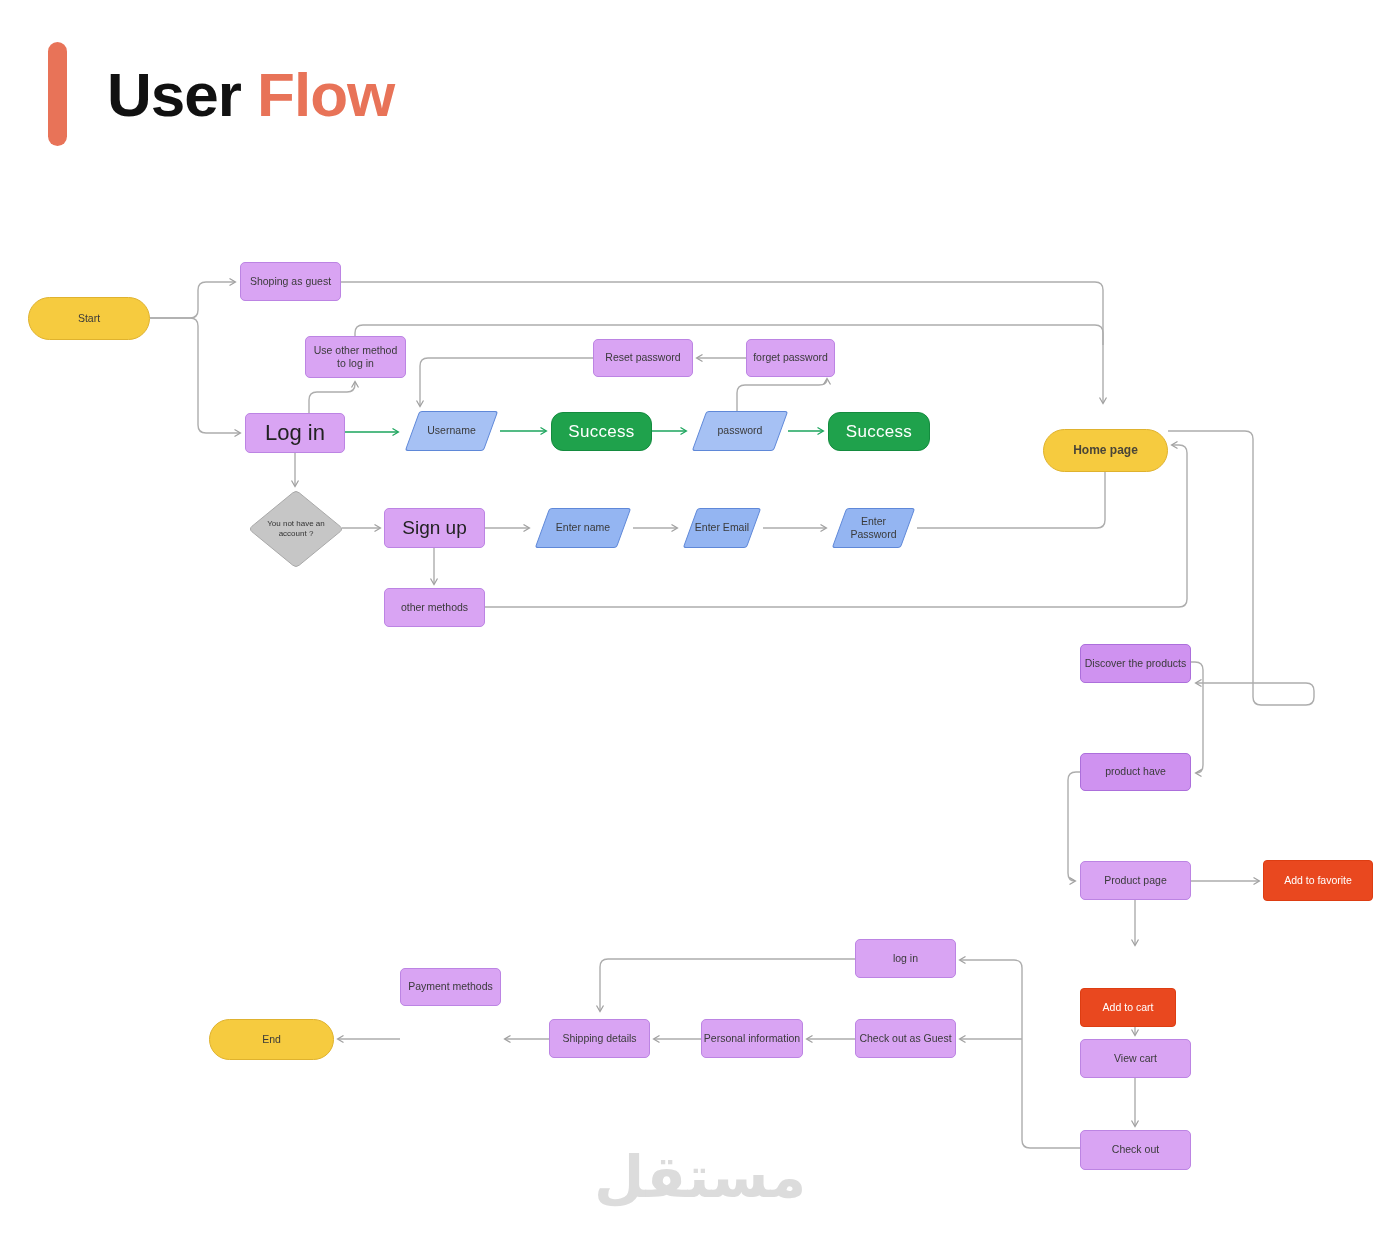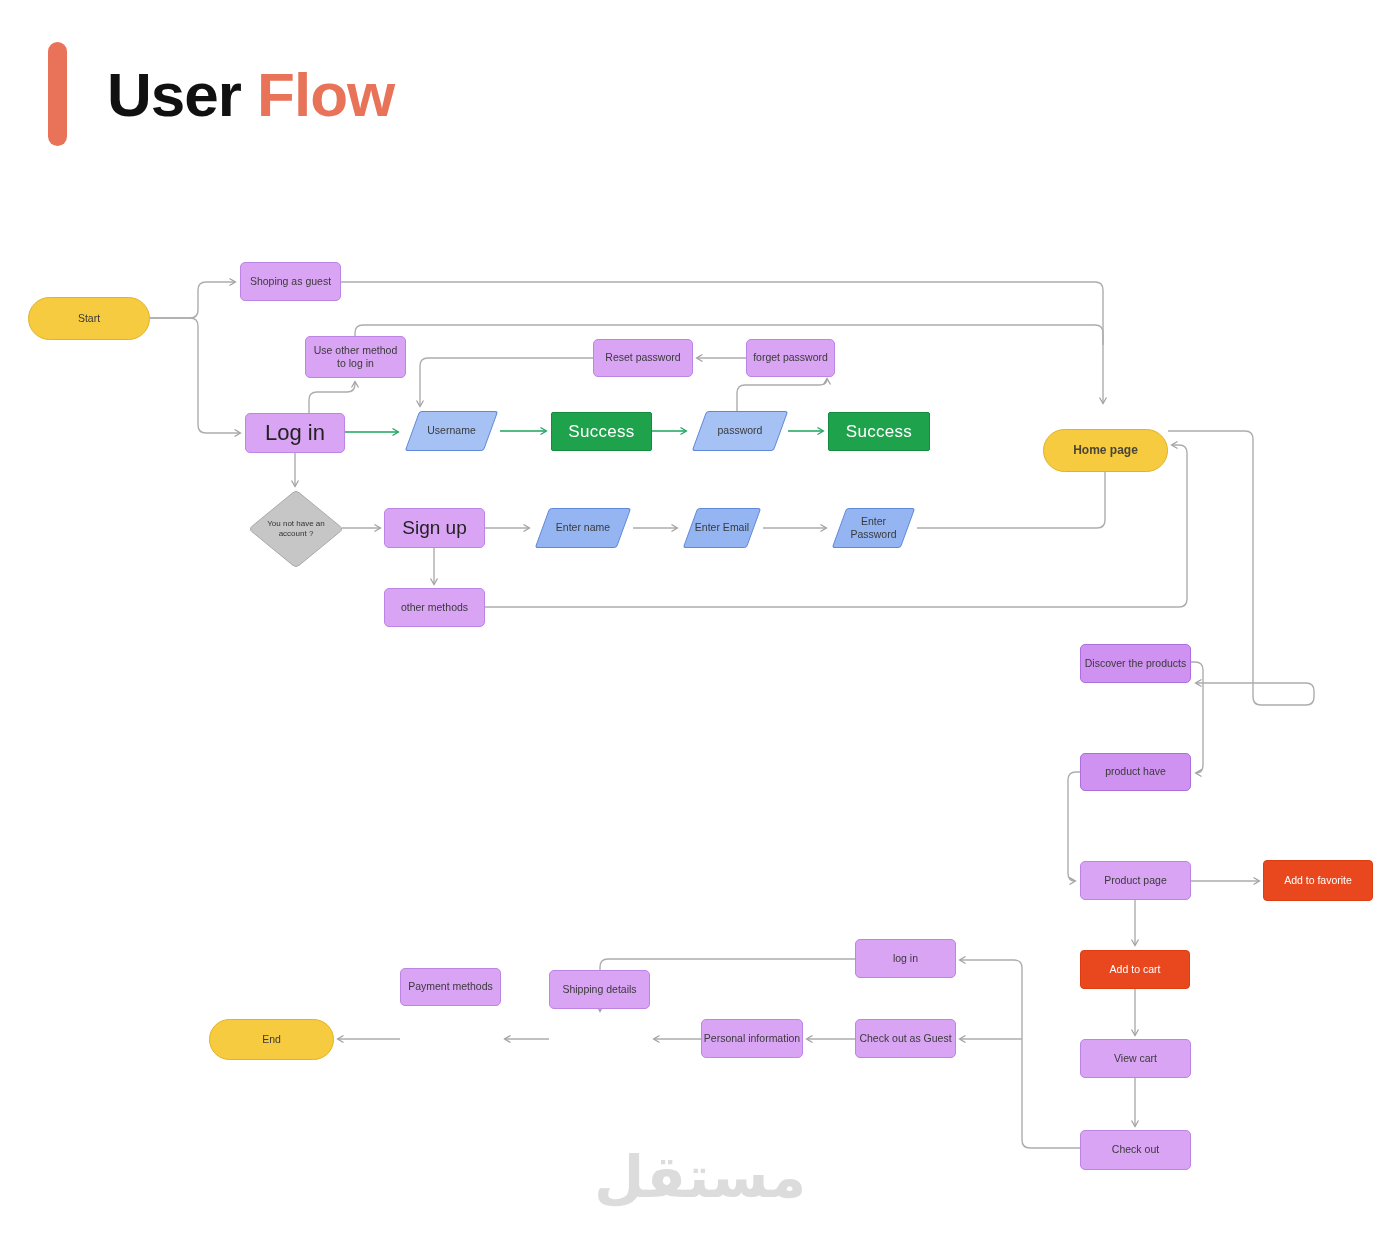--- a/index.html
+++ b/index.html
@@ -14,21 +14,21 @@
   html,body{margin:0;padding:0;background:#fff;}
   #canvas{position:relative;width:1400px;height:1260px;background:#ffffff;overflow:hidden;
           font-family:"Liberation Sans",sans-serif;}
   #edges{position:absolute;left:0;top:0;z-index:1;}
   .node{position:absolute;z-index:2;display:flex;align-items:center;justify-content:center;
         text-align:center;font-size:10.5px;color:#3A3A3A;line-height:1.25;box-sizing:border-box;}
   .rect{background:var(--purple);border:1px solid var(--purpleBorder);border-radius:5px;}
   .rect.deep{background:var(--purpleDeep);border-color:var(--purpleDeepBorder);}
   .pill{background:var(--yellow);border:1.5px solid var(--yellowBorder);border-radius:24px;}
   .pill.bold{font-weight:bold;font-size:12px;color:#4A4538;}
-  .green{background:var(--green);border:1px solid var(--greenBorder);border-radius:2px;
+  .green{background:var(--green);border:1px solid var(--greenBorder);border-radius:12px;
          color:#fff;font-size:17px;font-weight:500;letter-spacing:.3px;}
   .red{background:var(--red);border:1px solid var(--redBorder);border-radius:4px;color:#fff;}
   .big{font-size:22px;color:#222;}
   .big2{font-size:19px;color:#222;}
   .pgram{background:transparent;}
   .pgram::before{content:'';position:absolute;top:0;bottom:0;left:9px;right:9px;
         background:var(--blue);border:1px solid var(--blueBorder);border-radius:3px;
         transform:skewX(-20deg);z-index:-1;}
   .pgram.b2::before{background:var(--blue2);}
   .pgram{z-index:2;} .pgram span{position:relative;}
@@ -52,27 +52,27 @@
   #n-decision{left:250px;top:490px;width:92px;height:77px;}
   #n-signup{left:384px;top:508px;width:101px;height:40px;}
   #n-enterName{left:533px;top:508px;width:100px;height:40px;}
   #n-enterEmail{left:681px;top:508px;width:82px;height:40px;}
   #n-enterPassword{left:830px;top:508px;width:87px;height:40px;padding:16px 14px;}
   #n-otherMethods{left:384px;top:588px;width:101px;height:39px;}
   #n-discover{left:1080px;top:644px;width:111px;height:39px;}
   #n-productList{left:1080px;top:753px;width:111px;height:38px;}
   #n-productPage{left:1080px;top:861px;width:111px;height:39px;}
   #n-addFavorite{left:1263px;top:860px;width:110px;height:41px;}
-  #n-addCart{left:1080px;top:950px;width:110px;height:39px;justify-content:center;}
+  #n-addCart{left:1080px;top:988px;width:96px;height:39px;justify-content:center;}
   #n-viewCart{left:1080px;top:1039px;width:111px;height:39px;}
   #n-checkout{left:1080px;top:1130px;width:111px;height:40px;}
   #n-login2{left:855px;top:939px;width:101px;height:39px;}
   #n-checkoutGuest{left:855px;top:1019px;width:101px;height:39px;}
   #n-personalInfo{left:701px;top:1019px;width:102px;height:39px;}
-  #n-shipping{left:549px;top:970px;width:101px;height:39px;}
+  #n-shipping{left:549px;top:1019px;width:101px;height:39px;}
   #n-payment{left:400px;top:968px;width:101px;height:38px;}
   #n-end{left:209px;top:1019px;width:125px;height:41px;}
   
   #header{position:absolute;left:48px;top:42px;display:flex;align-items:center;z-index:3;}
   #header .bar{width:19px;height:104px;border-radius:10px;background:var(--accent);}
   #header .title{margin-left:40px;font-size:62px;font-weight:800;color:#111;letter-spacing:-1px;}
   #header .title .accent{color:var(--accent);}
   
   #watermark{position:absolute;left:0;right:0;top:1148px;text-align:center;z-index:0;
              color:var(--watermark);}

